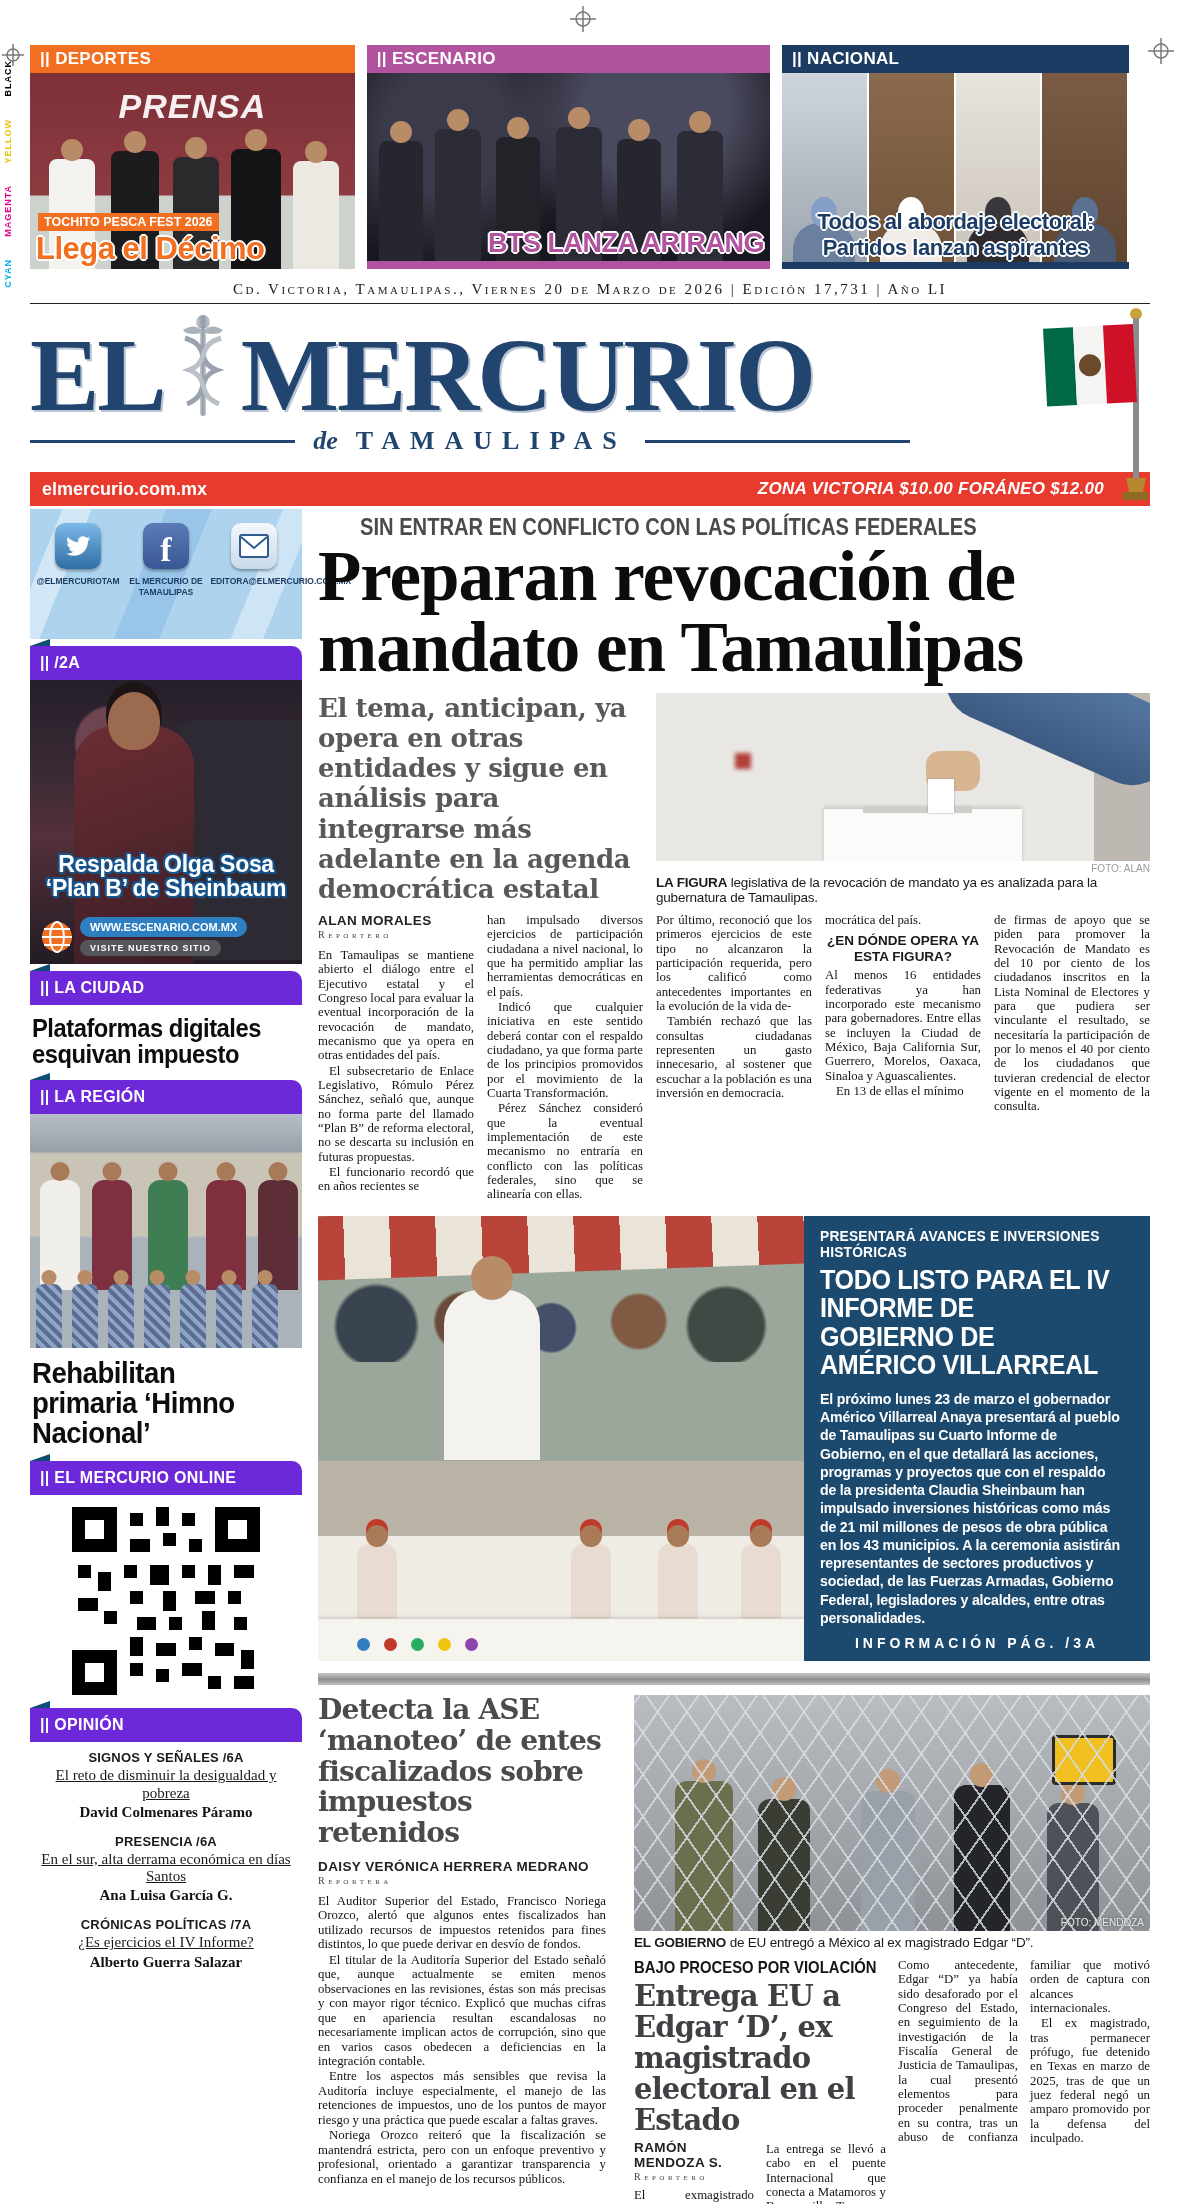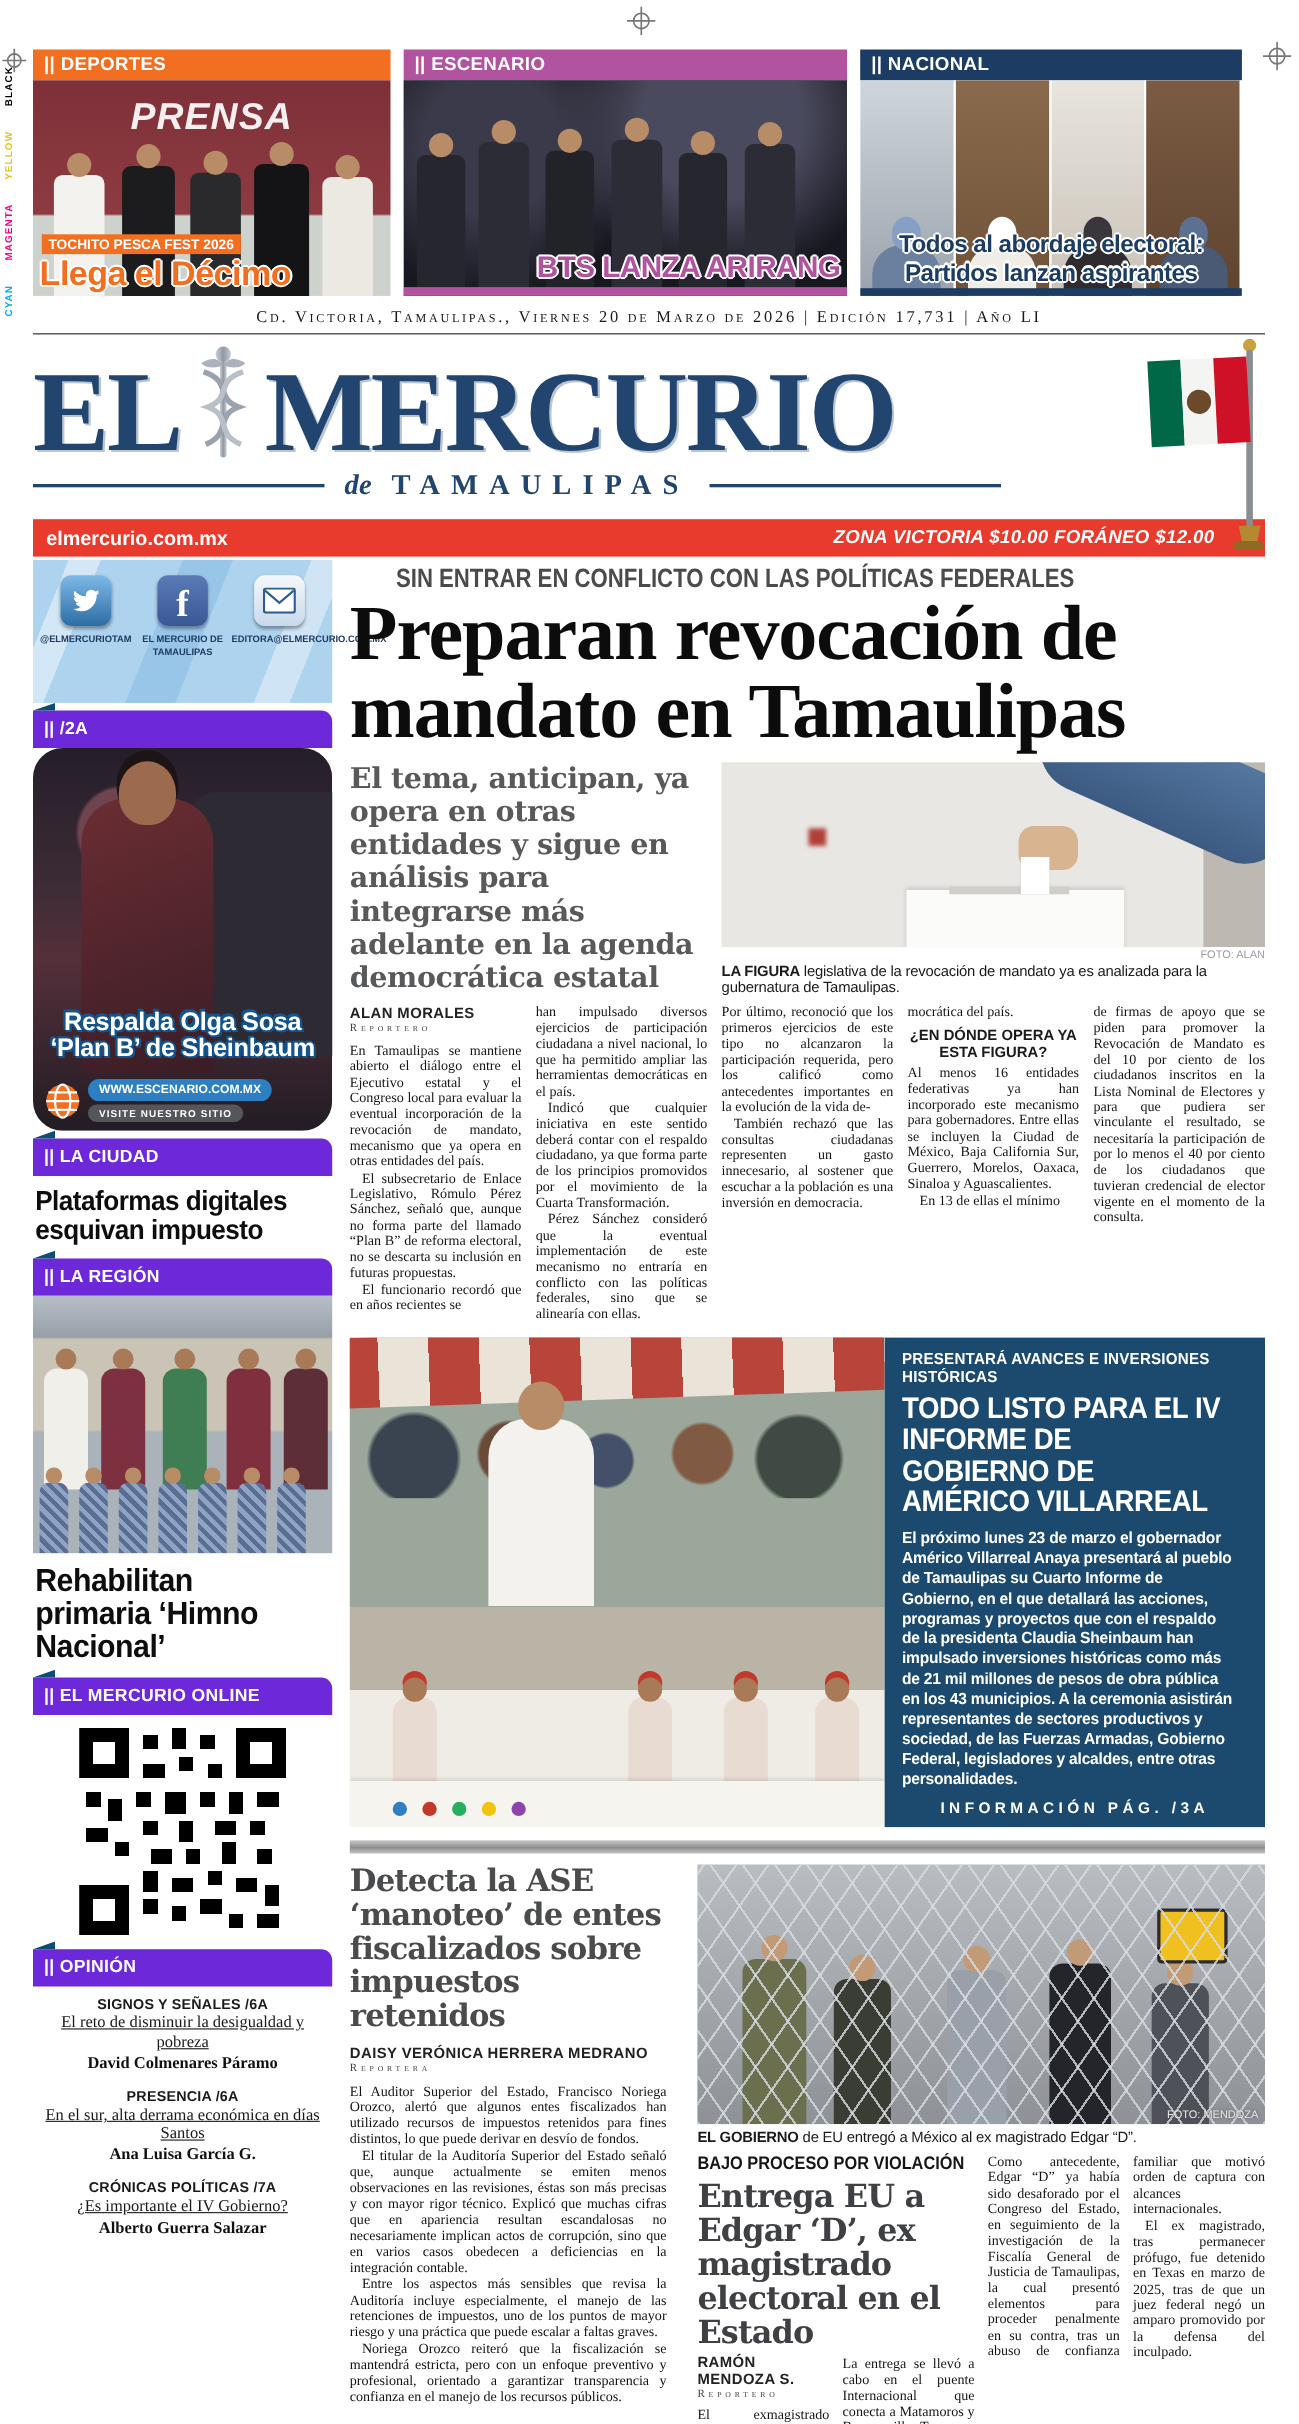--- a/index.html
+++ b/index.html
@@ -55,23 +55,23 @@
   .sec-head{position:relative;background:#6d28d9;color:#fff;font:800 16px "Liberation Sans",sans-serif;
             padding:8px 10px;border-radius:0 10px 0 0;margin-top:7px;letter-spacing:.3px;}
   .sec-head::before{content:"";position:absolute;left:0;top:-7px;border-left:20px solid transparent;
             border-bottom:7px solid #0e4d74;}
   .social{background:#aed3ef;background-image:linear-gradient(112deg,transparent 0 10%,rgba(255,255,255,.45) 10% 19%,transparent 19% 42%,rgba(125,180,225,.45) 42% 56%,transparent 56% 78%,rgba(255,255,255,.4) 78% 88%,transparent 88%);
           display:flex;justify-content:space-around;align-items:flex-start;padding:14px 4px 12px;height:104px;}
   .social-item{width:33%;text-align:center;}
   .social-icon{width:46px;height:46px;border-radius:10px;margin:0 auto;display:flex;align-items:center;justify-content:center;
                box-shadow:0 2px 3px rgba(0,0,0,.35);}
   .social-label{margin-top:7px;font:800 8.5px "Liberation Sans",sans-serif;color:#1d3c64;line-height:1.25;}
-  .promo-photo{position:relative;height:348px;overflow:hidden;background:
+  .promo-photo{position:relative;height:284px;overflow:hidden;background:
       radial-gradient(circle at 30% 22%,#6e4450 0 12%,transparent 13%),
-      linear-gradient(180deg,#241e2a 0%,#3c2b35 35%,#54303a 55%,#221c24 100%); border-radius: 27px;}
+      linear-gradient(180deg,#241e2a 0%,#3c2b35 35%,#54303a 55%,#221c24 100%);}
   .chair{position:absolute;right:-20px;top:40px;width:150px;height:240px;border-radius:24px;background:#2e2a33;}
   .olga{position:absolute;left:44px;top:46px;width:120px;height:250px;border-radius:40px 40px 0 0;
         background:linear-gradient(160deg,#6b2d33,#3a1d26);}
   .olga::before{content:"";position:absolute;top:-34px;left:50%;transform:translateX(-50%);
         width:52px;height:58px;border-radius:50% 50% 45% 45%;background:#9c6b4f;box-shadow:0 -8px 0 2px #1d1416;}
   .promo-overlay{position:absolute;left:0;right:0;bottom:64px;text-align:center;
         font:800 23px "Liberation Sans",sans-serif;color:#fff;line-height:1.05;letter-spacing:-.3px;
         text-shadow:-2px 0 #15548c,2px 0 #15548c,0 -2px #15548c,0 2px #15548c,2px 2px #15548c,-2px -2px #15548c;}
   .promo-links{position:absolute;left:10px;right:10px;bottom:8px;display:flex;align-items:center;gap:6px;}
   .pills{display:flex;flex-direction:column;align-items:flex-start;gap:3px;}
@@ -428,21 +428,21 @@
             <div class="op-title">El reto de disminuir la desigualdad y pobreza</div>
             <div class="op-author">David Colmenares Páramo</div>
           </div>
           <div class="op-item">
             <div class="op-sec">PRESENCIA /6A</div>
             <div class="op-title">En el sur, alta derrama económica en días Santos</div>
             <div class="op-author">Ana Luisa García G.</div>
           </div>
           <div class="op-item">
             <div class="op-sec">CRÓNICAS POLÍTICAS /7A</div>
-            <div class="op-title">¿Es importante el IV Gobierno?</div>
+            <div class="op-title">¿Es ejercicios el IV Informe?</div>
             <div class="op-author">Alberto Guerra Salazar</div>
           </div>
         </div>
 
       </div>
 
       <div class="main">
 
         <div class="kicker">SIN ENTRAR EN CONFLICTO CON LAS POLÍTICAS FEDERALES</div>
         <h1 class="main-headline" style="margin:0">Preparan revocación de mandato en Tamaulipas</h1>

